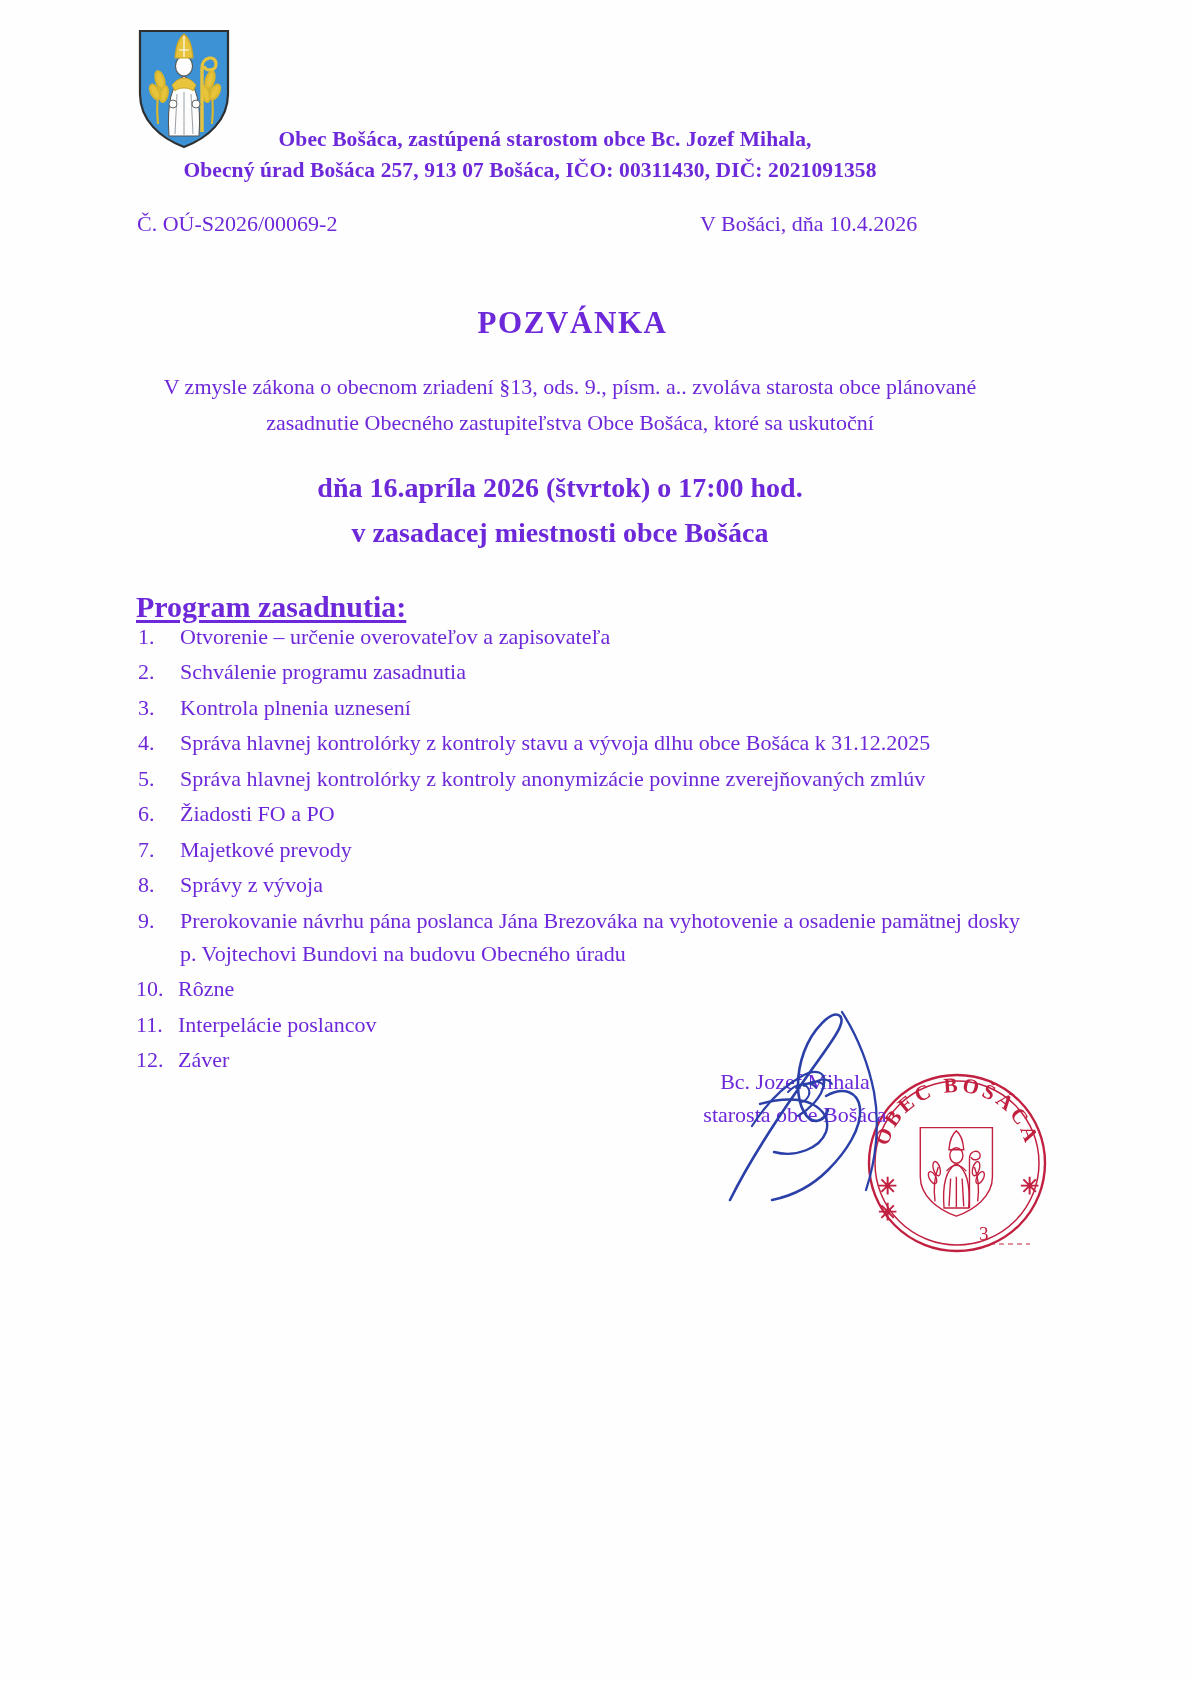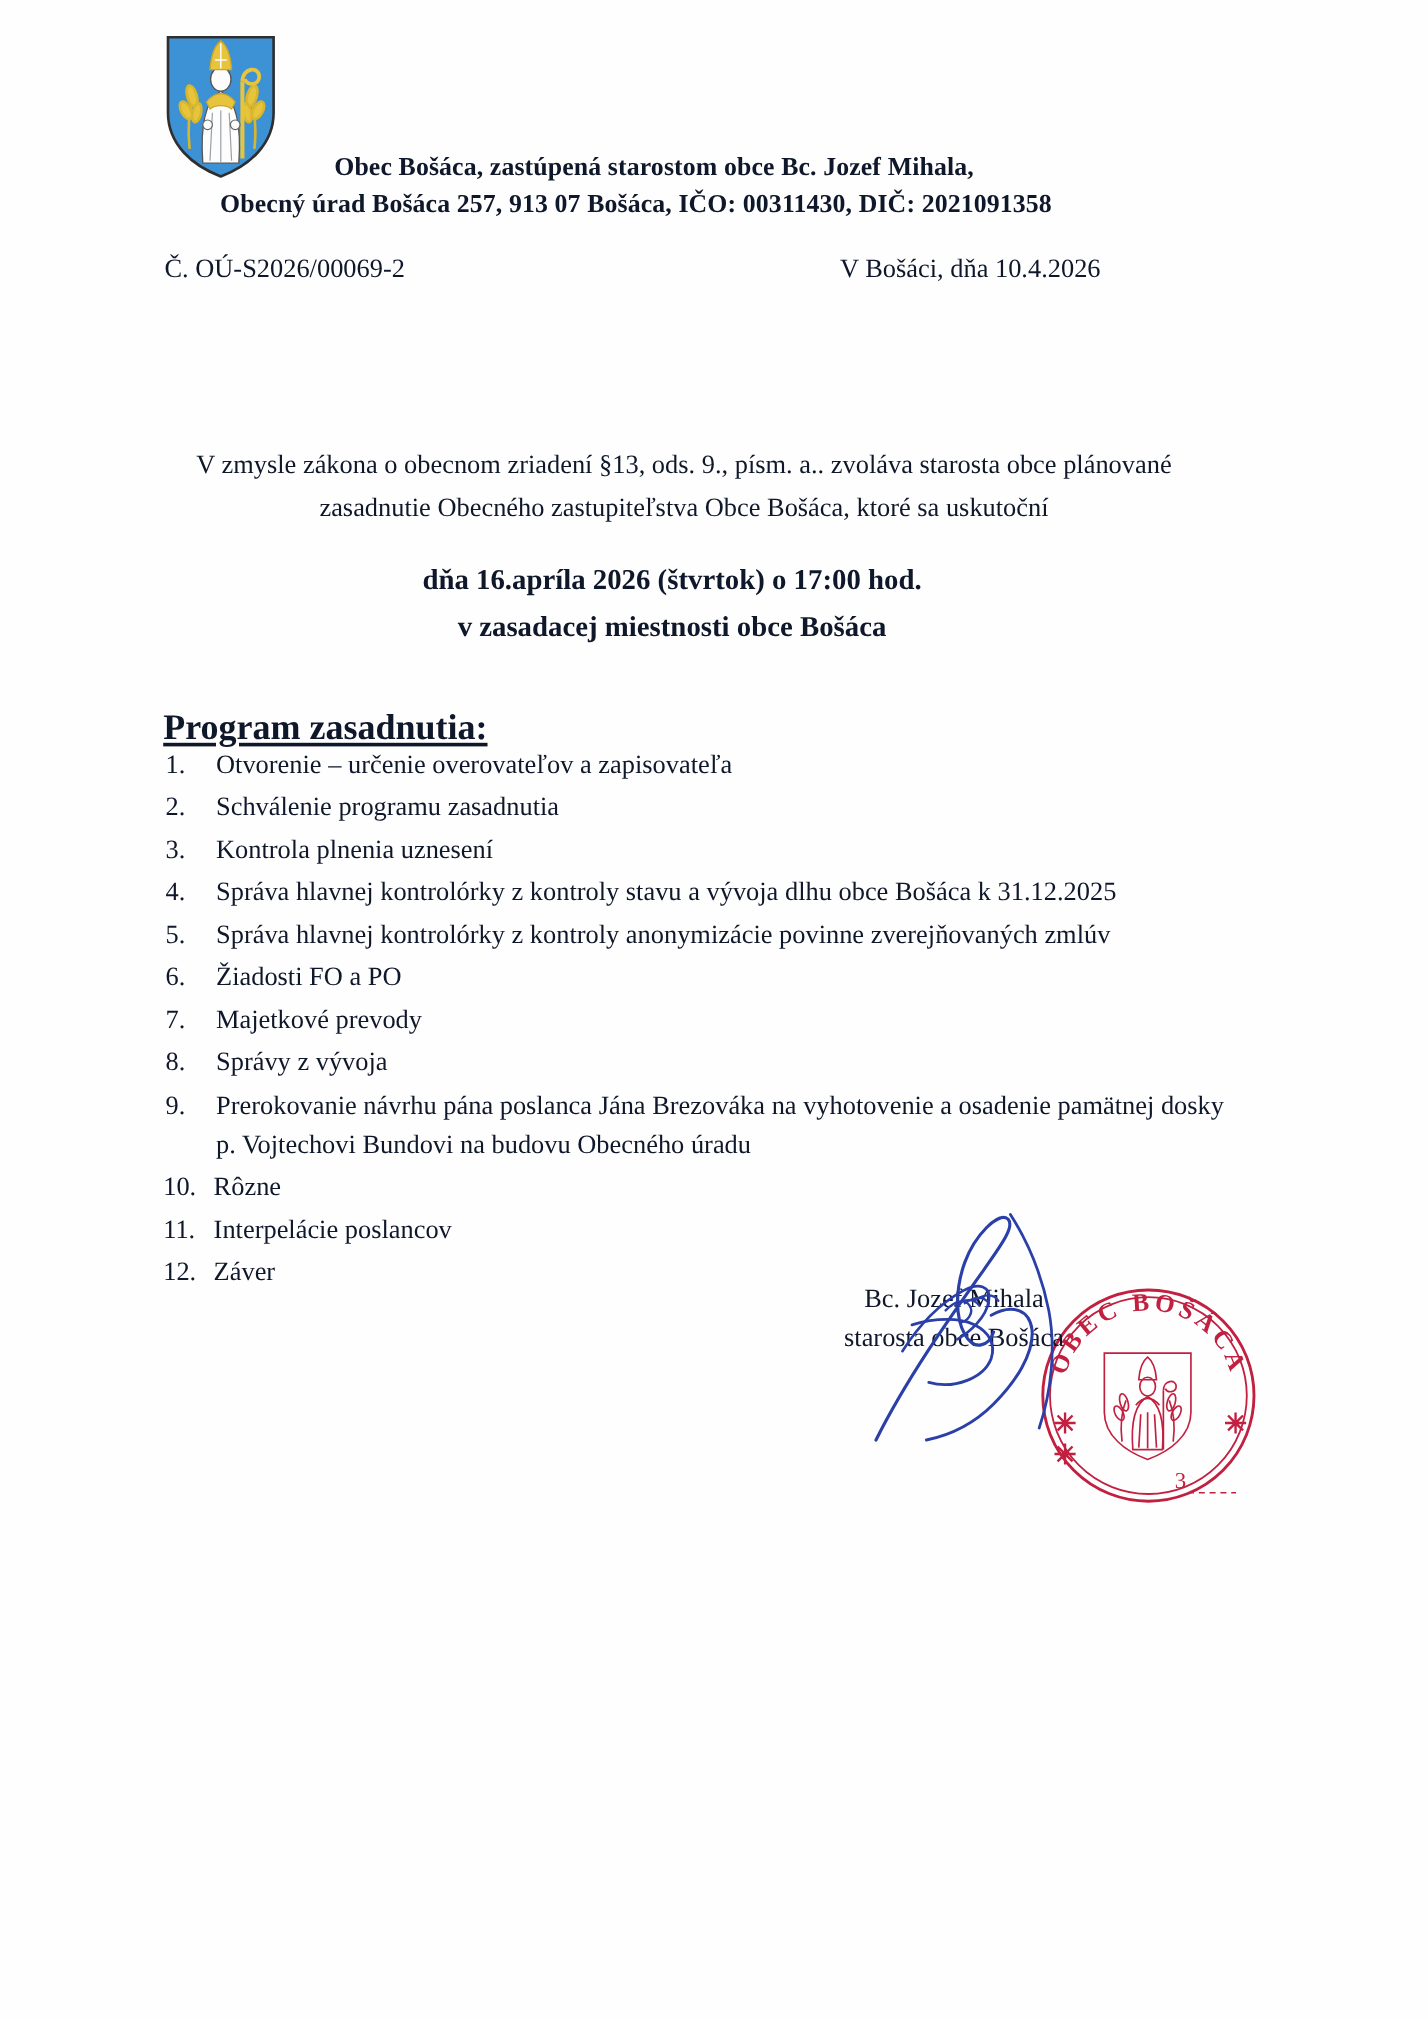--- a/index.html
+++ b/index.html
@@ -6,21 +6,21 @@
     margin: 0;
     padding: 0;
     background: #ffffff;
   }
   .page {
     position: relative;
     width: 1190px;
     height: 1682px;
     background: #fefefe;
     font-family: "Liberation Serif", "DejaVu Serif", serif;
-    color: #0f172a;
+    color: #6d28d9;
     overflow: hidden;
   }
 
   
   .header {
     position: absolute;
     top: 28px;
     left: 0;
     width: 1190px;
   }
@@ -90,21 +90,21 @@
     line-height: 1.62;
   }
 
   
   .whenwhere {
     position: absolute;
     top: 465px;
     left: 130px;
     width: 860px;
     text-align: center;
-    font-size: 24px;
+    font-size: 28px;
     font-weight: bold;
     line-height: 1.62;
   }
 
   
   .program-heading {
     position: absolute;
     top: 590px;
     left: 136px;
     font-size: 30px;
@@ -236,20 +236,21 @@
       <div class="header-line1">Obec Bošáca, zastúpená starostom obce Bc. Jozef Mihala,</div>
       <div class="header-line2">Obecný úrad Bošáca 257, 913 07 Bošáca, IČO: 00311430, DIČ: 2021091358</div>
     </div>
   </div>
 
   <div class="refrow">
     <div class="ref-no">Č. OÚ-S2026/00069-2</div>
     <div class="ref-date">V Bošáci, dňa  10.4.2026</div>
   </div>
 
+  <div class="doc-title">POZVÁNKA</div>
 
   <div class="intro">
     <div>V zmysle zákona o obecnom zriadení §13, ods. 9., písm. a.. zvoláva starosta obce plánované</div>
     <div>zasadnutie Obecného zastupiteľstva Obce Bošáca, ktoré sa uskutoční</div>
   </div>
 
   <div class="whenwhere">
     <div>dňa 16.apríla 2026 (štvrtok) o 17:00 hod.</div>
     <div>v zasadacej miestnosti obce Bošáca</div>
   </div>

